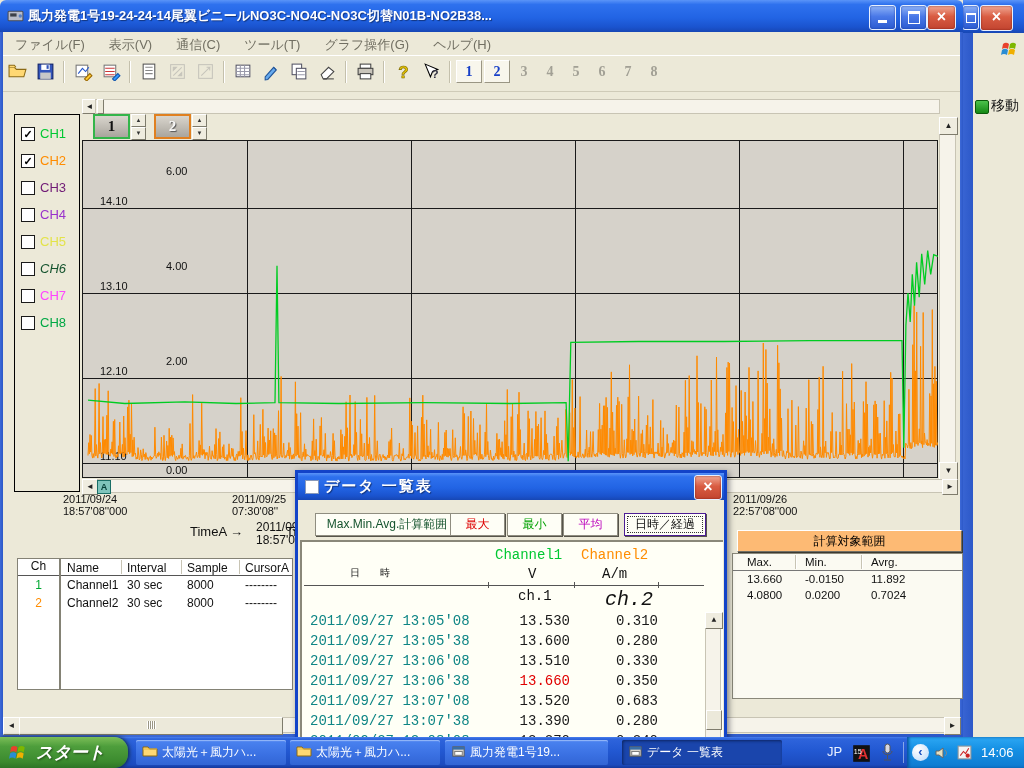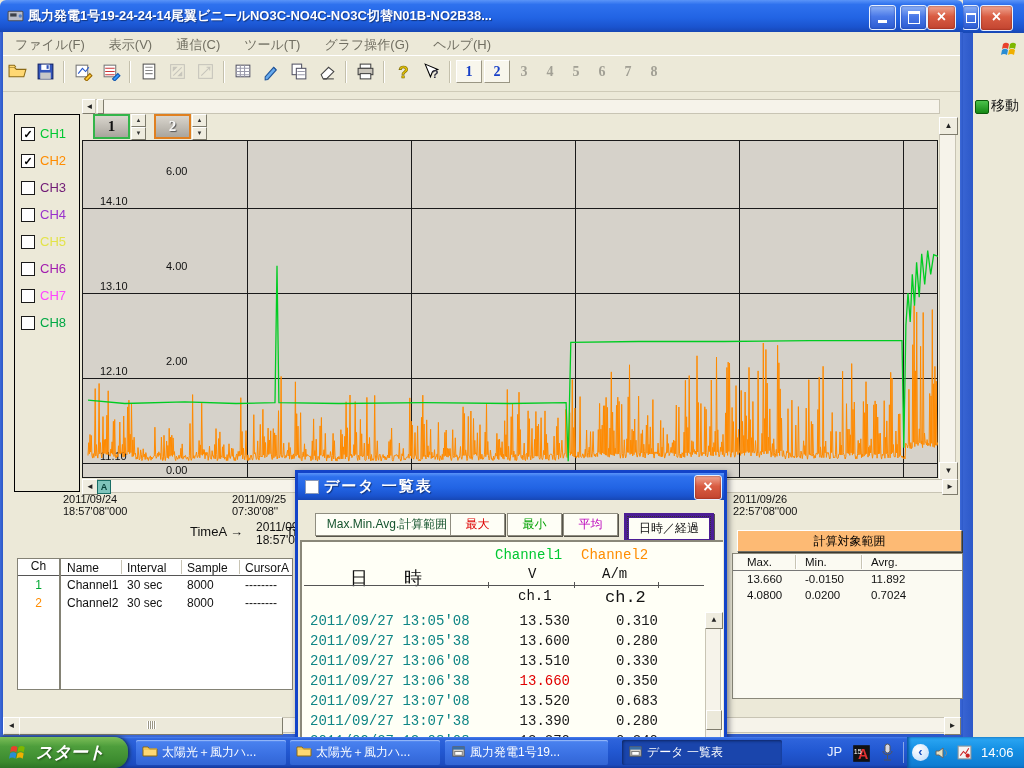--- a/index.html
+++ b/index.html
@@ -43,21 +43,21 @@
   .spinbtns div{height:11px;background:#EFECDF;border:1px solid;border-color:#fff #7E7B6C #7E7B6C #fff;
                 font-size:6px;line-height:10px;text-align:center;color:#333;}
   .xlab{font-size:11px;line-height:12px;color:#111;white-space:nowrap;font-family:"Liberation Sans",sans-serif;}
   
   .lb{background:#fff;border:1px solid #848275;}
   .lbhead{font-size:12px;color:#111;border-bottom:1px solid #555;}
   .lbcell{position:absolute;top:2px;font-size:12px;color:#111;white-space:nowrap;}
   
   .dlgbtn{position:absolute;top:43px;height:21px;background:#FEFEF6;border:1px solid #8F8D80;box-shadow:1px 1px 0 #55534A;
           font-size:12px;text-align:center;line-height:20px;white-space:nowrap;overflow:hidden;}
-  .dlgbtn.focused{border:5px solid #4c1d95;outline:1px dotted #333;outline-offset:-4px;}
+  .dlgbtn.focused{border:1px solid #4c1d95;outline:1px dotted #333;outline-offset:-4px;}
   .mono{font-family:"Liberation Mono","DejaVu Sans Mono",monospace;}
   .dlgrow{position:relative;height:20px;}
   .dlgdt{position:absolute;left:8px;top:1px;font-size:14px;color:#0E8585;white-space:nowrap;}
   .dlgv1{position:absolute;left:203px;top:1px;width:65px;text-align:right;font-size:14px;color:#1a1a1a;}
   .dlgv2{position:absolute;left:300px;top:1px;width:56px;text-align:right;font-size:14px;color:#1a1a1a;}
   .dlgv1.red{color:#E00000;}
   
   .taskbar{background:linear-gradient(180deg,#4A80EE 0%,#2E64DC 6%,#2258D2 45%,#1C4BBE 90%,#15389B 100%);}
   .startbtn{background:linear-gradient(180deg,#7CBE58 0%,#4E9E3C 30%,#3B8A2E 80%,#2E7526 100%);
             border-radius:0 14px 14px 0;box-shadow:1px 0 4px #123;color:#fff;font-weight:bold;font-style:italic;
@@ -193,21 +193,21 @@
         <div class="chrow">
           <span class="chbox"></span>
           <span class="chlabel" style="color: rgb(153, 50, 204);">CH4</span>
         </div>
         <div class="chrow">
           <span class="chbox"></span>
           <span class="chlabel" style="color: rgb(227, 227, 74);">CH5</span>
         </div>
         <div class="chrow">
           <span class="chbox"></span>
-          <span class="chlabel" style="color: #a21caf;">CH6</span>
+          <span class="chlabel" style="color: #14532d; font-style: italic;">CH6</span>
         </div>
         <div class="chrow">
           <span class="chbox"></span>
           <span class="chlabel" style="color: rgb(255, 68, 255);">CH7</span>
         </div>
         <div class="chrow">
           <span class="chbox"></span>
           <span class="chlabel" style="color: rgb(0, 168, 68);">CH8</span>
         </div>
       </div>
@@ -351,29 +351,29 @@
         <div class="dlgbtn" style="left: 20px; width: 142px; color: #14532d;">Max.Min.Avg.計算範囲</div>
         <div class="dlgbtn" style="left: 155px; width: 53px; color: rgb(221, 0, 0);">最大</div>
         <div class="dlgbtn" style="left: 212px; width: 53px; color: rgb(0, 160, 0);">最小</div>
         <div class="dlgbtn" style="left: 268px; width: 53px; color: rgb(187, 0, 187);">平均</div>
         <div class="dlgbtn focused" style="left: 329px; width: 80px; color: rgb(17, 17, 17);">日時／経過</div>
       </div>
 
     <div class="abs mono" style="left:5px;top:70px;width:421px;height:226px;background:#FFFFF6;border-top:2px solid #8A887A;border-left:2px solid #8A887A;overflow:hidden;">
       <div class="abs" style="left:193px;top:5px;font-size:14px;color:#00C832;">Channel1</div>
       <div class="abs" style="left:279px;top:5px;font-size:14px;color:#FF8C00;">Channel2</div>
-      <div class="abs" style="left:48px;top:24px;font-size:18px;color:#111;font-family:'Liberation Sans',sans-serif;text-decoration:underline;">日　　時</div>
+      <div class="abs" style="left:48px;top:24px;font-size:10px;color:#111;font-family:'Liberation Sans',sans-serif;">日　　時</div>
       <div class="abs" style="left:226px;top:24px;font-size:14px;color:#111;">V</div>
       <div class="abs" style="left:300px;top:24px;font-size:14px;color:#111;">A/m</div>
       <div class="abs" style="left:2px;top:43px;width:400px;height:1px;background:#555;"></div>
       <div class="abs" style="left:186px;top:40px;width:1px;height:6px;background:#555;"></div>
       <div class="abs" style="left:272px;top:40px;width:1px;height:6px;background:#555;"></div>
       <div class="abs" style="left:356px;top:40px;width:1px;height:6px;background:#555;"></div>
       <div class="abs" style="left:216px;top:46px;font-size:14px;color:#111;">ch.1</div>
-      <div class="abs" style="left:303px;top:46px;font-size:17px;color:#111;">ch.2</div>
+      <div class="abs" style="left:303px;top:46px;font-size:20px;color:#111;font-style:italic;">ch.2</div>
       <div class="abs" id="dlg-rows" style="left:0;top:70px;width:400px;">
           <div class="dlgrow">
             <span class="dlgdt">2011/09/27 13:05'08</span>
             <span class="dlgv1">13.530</span>
             <span class="dlgv2">0.310</span>
           </div>
           <div class="dlgrow">
             <span class="dlgdt">2011/09/27 13:05'38</span>
             <span class="dlgv1">13.600</span>
             <span class="dlgv2">0.280</span>

